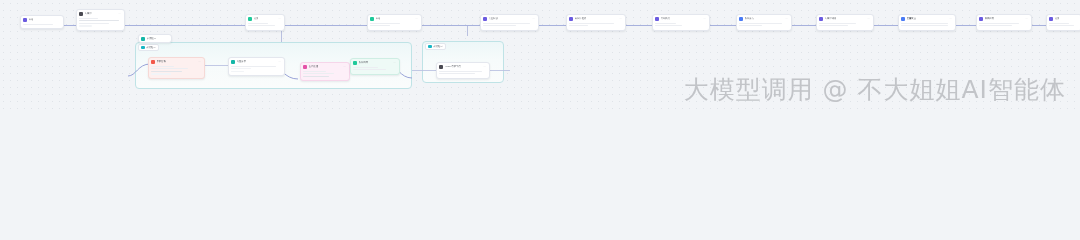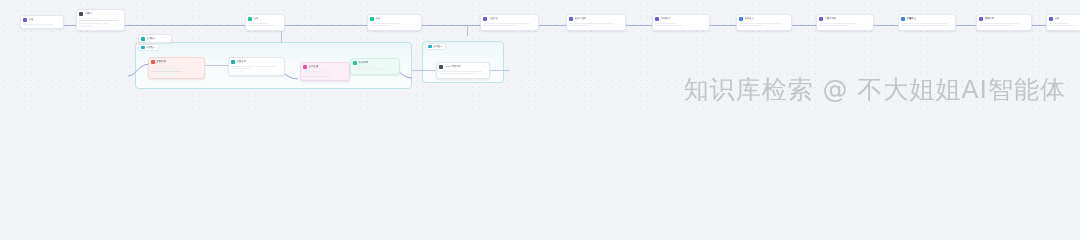--- a/index.html
+++ b/index.html
@@ -322,14 +322,14 @@
     </div>
   </div>
 
   <div class="node" style="left:138px;top:34px;width:32px;">
     <div class="hd">
       <span class="ic teal"></span>
       <span class="tt">子流程一</span>
     </div>
   </div>
 
-  <div id="watermark">知识库检索 @ 不大姐姐AI智能体</div>
+  <div id="watermark">大模型调用 @ 不大姐姐AI智能体</div>
 </div>
 
 </body></html>

